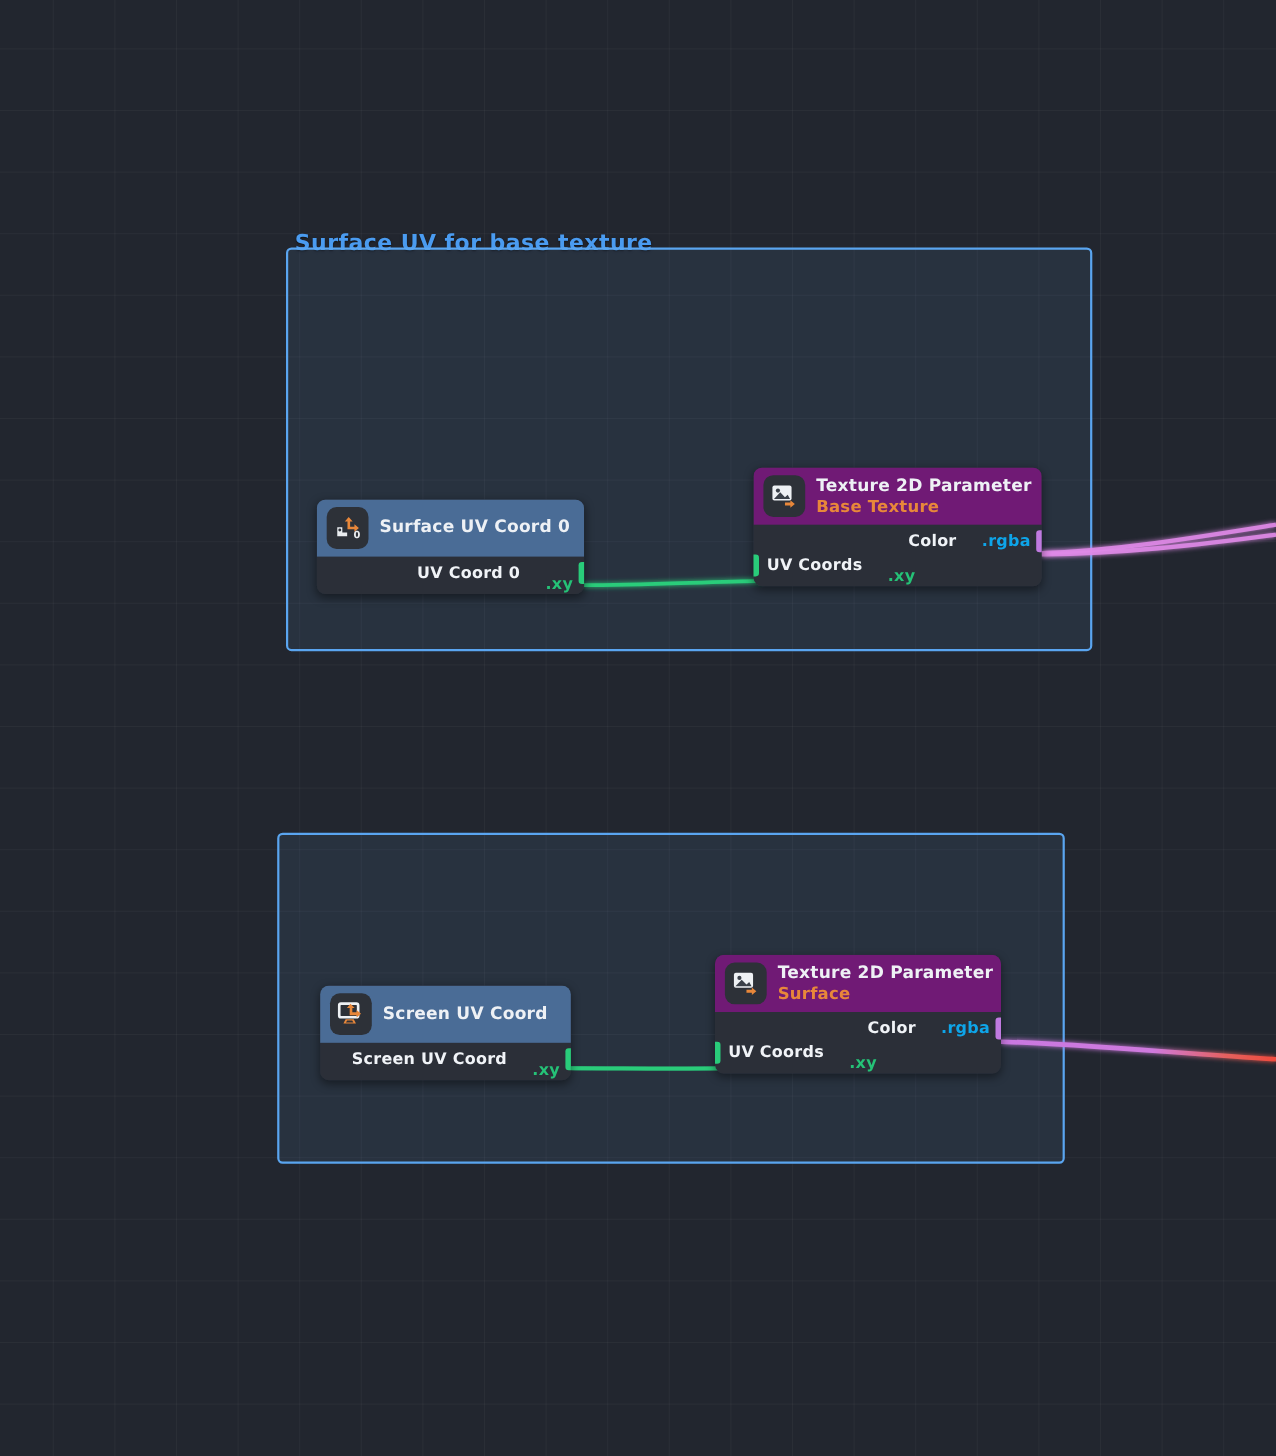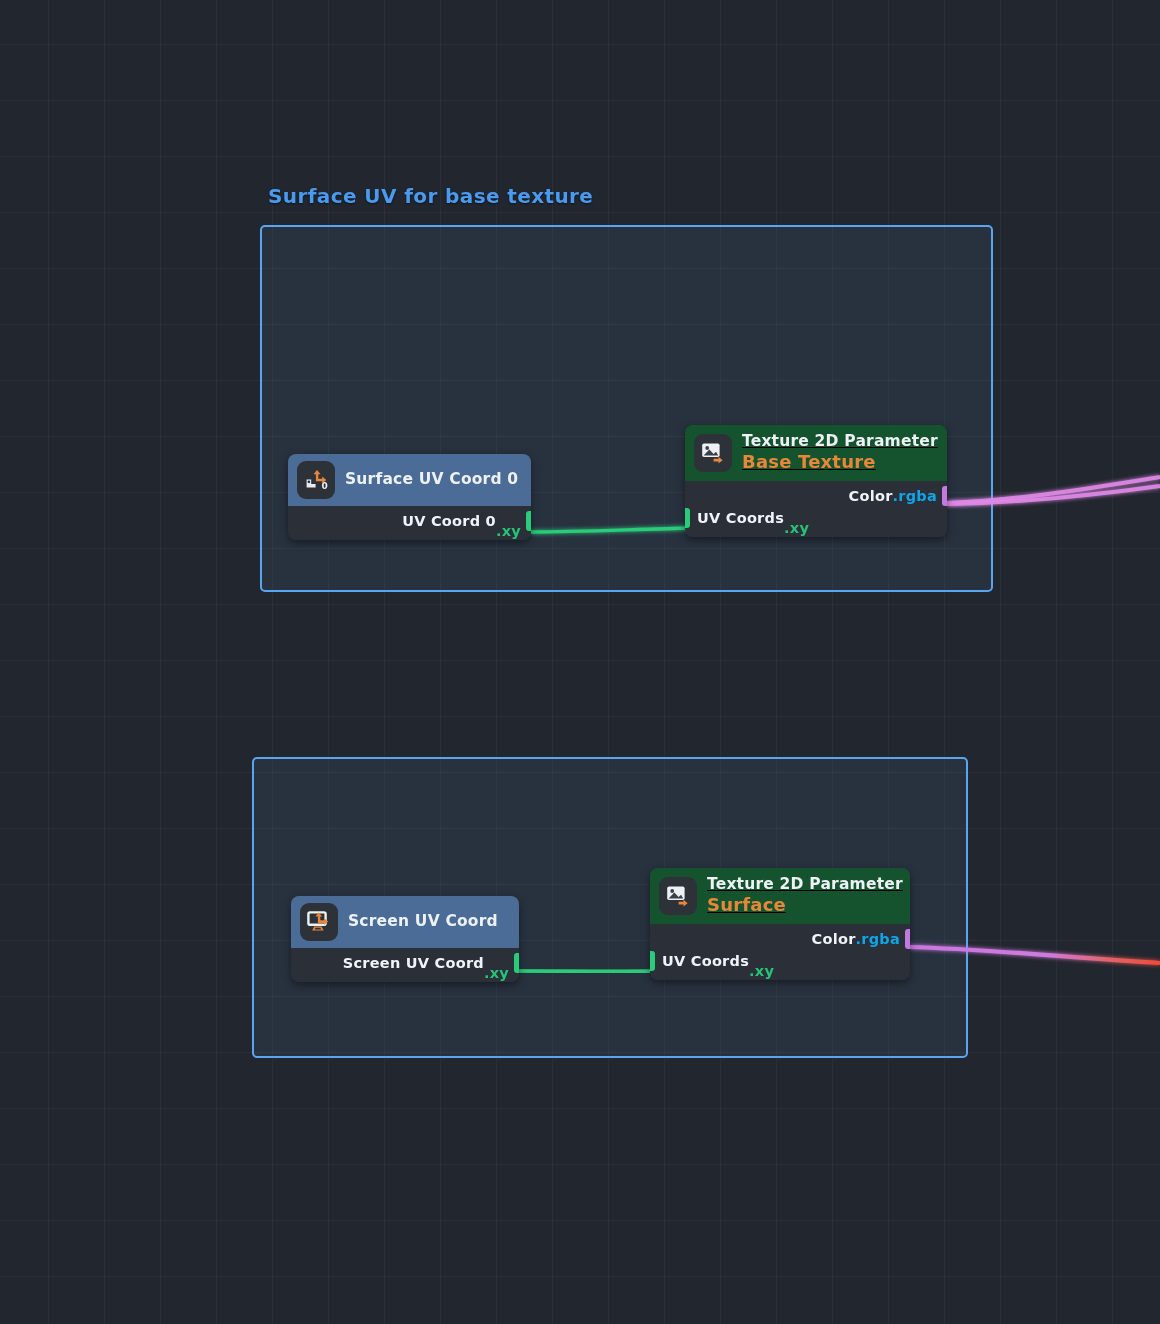--- a/index.html
+++ b/index.html
@@ -31,20 +31,21 @@
     background: rgba(86, 130, 180, 0.13);
   }
   .comment-title {
     position: absolute;
     color: #4a9bf0;
     font-size: 20px;
     font-weight: bold;
     letter-spacing: 0.4px;
     white-space: nowrap;
     text-shadow: 0 1px 2px rgba(0,0,0,0.55);
+    margin-top: 24px;
   }
 
   
   .wires {
     position: absolute;
     left: 0; top: 0;
     width: 1160px;
     height: 1324px;
     pointer-events: none;
   }
@@ -61,21 +62,21 @@
     overflow: hidden;
     background: #2b2f38;
   }
   .node-header {
     display: flex;
     align-items: center;
     padding: 7px 10px 7px 9px;
     box-sizing: border-box;
   }
   .node-header.blue   { background: #4a6c96; }
-  .node-header.teal   { background: #14532d; text-decoration: underline; }
+  .node-header.teal   { background: #701a75; }
 
   .node-icon {
     width: 38px;
     height: 38px;
     border-radius: 9px;
     background: #2d3138;
     flex: 0 0 auto;
     display: flex;
     align-items: center;
     justify-content: center;
@@ -85,37 +86,38 @@
   .node-title {
     color: #eef1f5;
     font-size: 15.5px;
     font-weight: bold;
     letter-spacing: 0.2px;
     white-space: nowrap;
     line-height: 1.25;
   }
   .node-subtitle {
     color: #e8873a;
-    font-size: 18px;
+    font-size: 15px;
     font-weight: bold;
     letter-spacing: 0.2px;
     white-space: nowrap;
     line-height: 1.25;
   }
 
   .node-rows { position: relative; padding: 4px 0 8px 0; }
   .row {
     position: relative;
     height: 22px;
     display: flex;
     align-items: center;
     font-size: 14.5px;
     font-weight: bold;
     letter-spacing: 0.25px;
     white-space: nowrap;
+    gap: 23px;
   }
   .row.out { justify-content: flex-end; padding-right: 10px; }
   .row.in  { justify-content: flex-start; padding-left: 12px; text-align: center; }
   .pin-label { color: #f0f3f7; }
   .pin-swizzle.green  { color: #25c277; margin-top: 20px; }
   .pin-swizzle.purple { color: #0ea5e9; }
 
   .pin {
     position: absolute;
     width: 9px;

